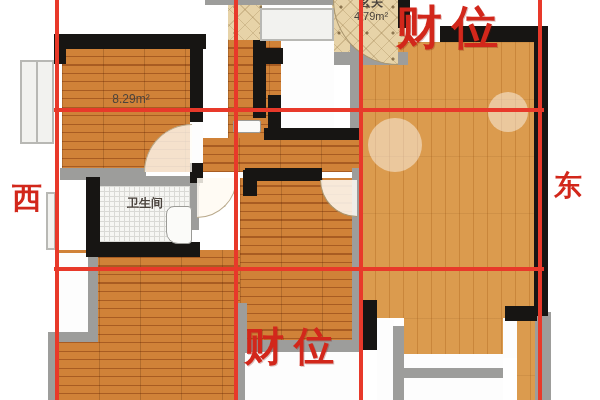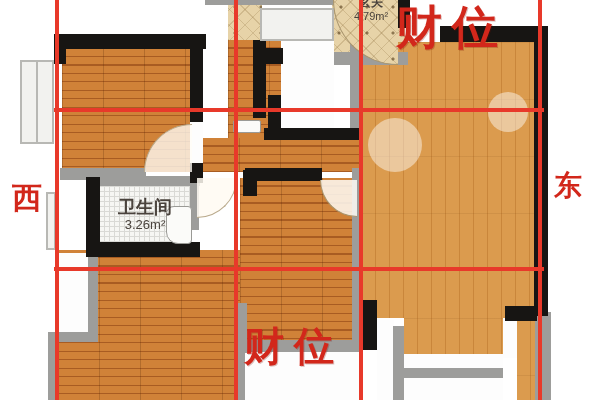--- a/index.html
+++ b/index.html
@@ -133,24 +133,24 @@
   <div class="abs circ" style="left:488px;top:92px;width:40px;height:40px;"></div>
 
   <div class="abs gv" style="left:55px;"></div>
   <div class="abs gv" style="left:234px;"></div>
   <div class="abs gv" style="left:359px;"></div>
   <div class="abs gv" style="left:538px;"></div>
   <div class="abs gh" style="top:108px;"></div>
   <div class="abs gh" style="top:267px;"></div>
 
   <div class="abs roomlbl" style="left:94px;top:93px;width:74px;">
+    <div style="font-size:12px;">8.29m²</div>
   </div>
   <div class="abs roomlbl" style="left:99px;top:197px;width:92px;">
-    <div class="nm" style="font-size:18px;">卫生间</div>
-    <div style="font-size:13px;">3.26m²</div>
+    <div class="nm" style="font-size:12px;">卫生间</div>
   </div>
   <div class="abs roomlbl" style="left:344px;top:-4px;width:54px;">
     <div class="nm" style="font-size:12px;">玄关</div>
     <div style="font-size:11px;">4.79m²</div>
   </div>
 
   <div class="abs wealth" style="left:396px;top:4px;font-size:46px;letter-spacing:10px;">财位</div>
   <div class="abs wealth" style="left:244px;top:326px;font-size:40px;letter-spacing:10px;">财位</div>
   <div class="abs dir" style="left:12px;top:183px;font-size:30px;">西</div>
   <div class="abs dir" style="left:554px;top:172px;font-size:28px;">东</div>

